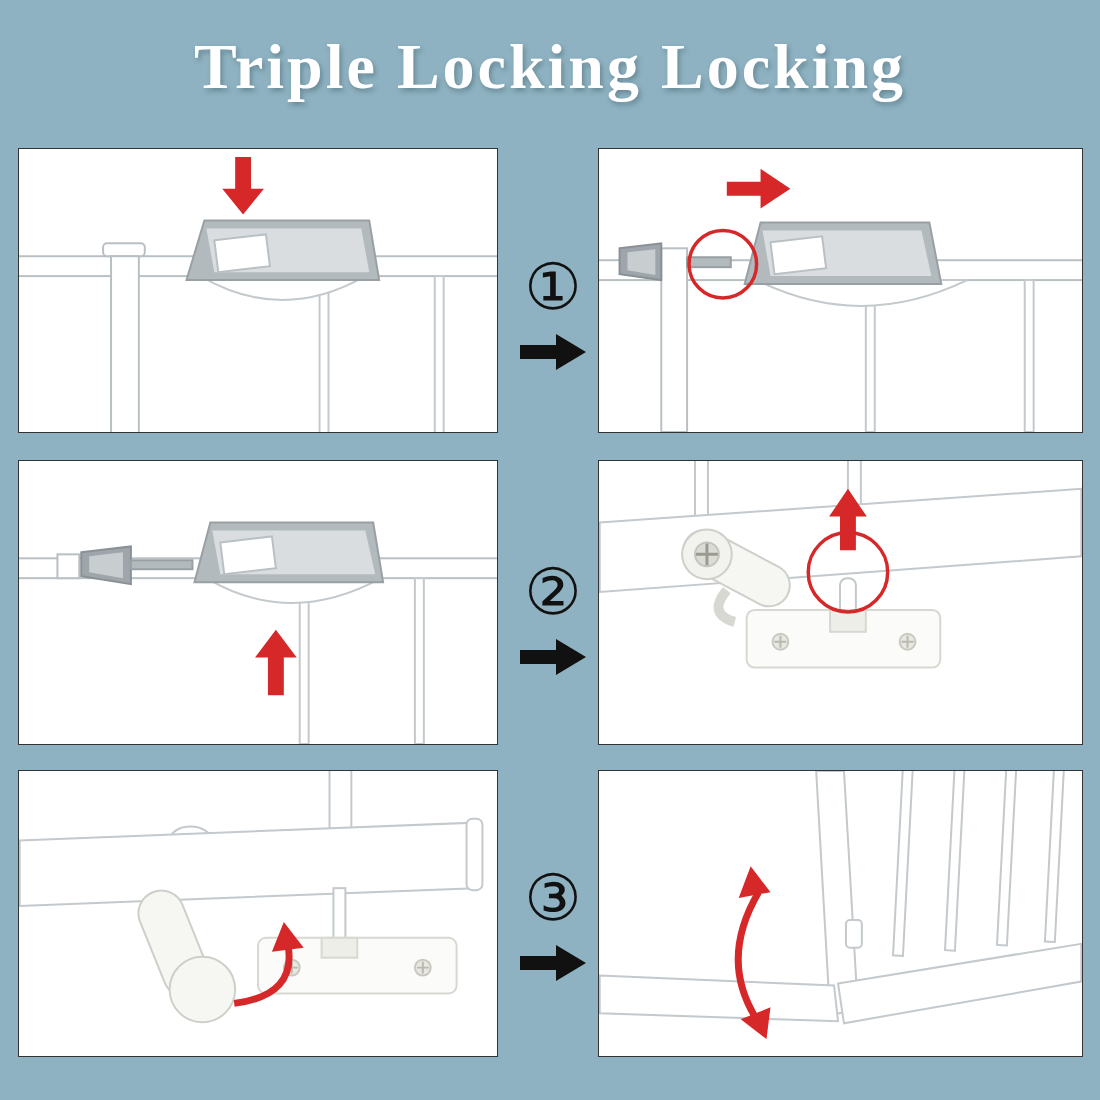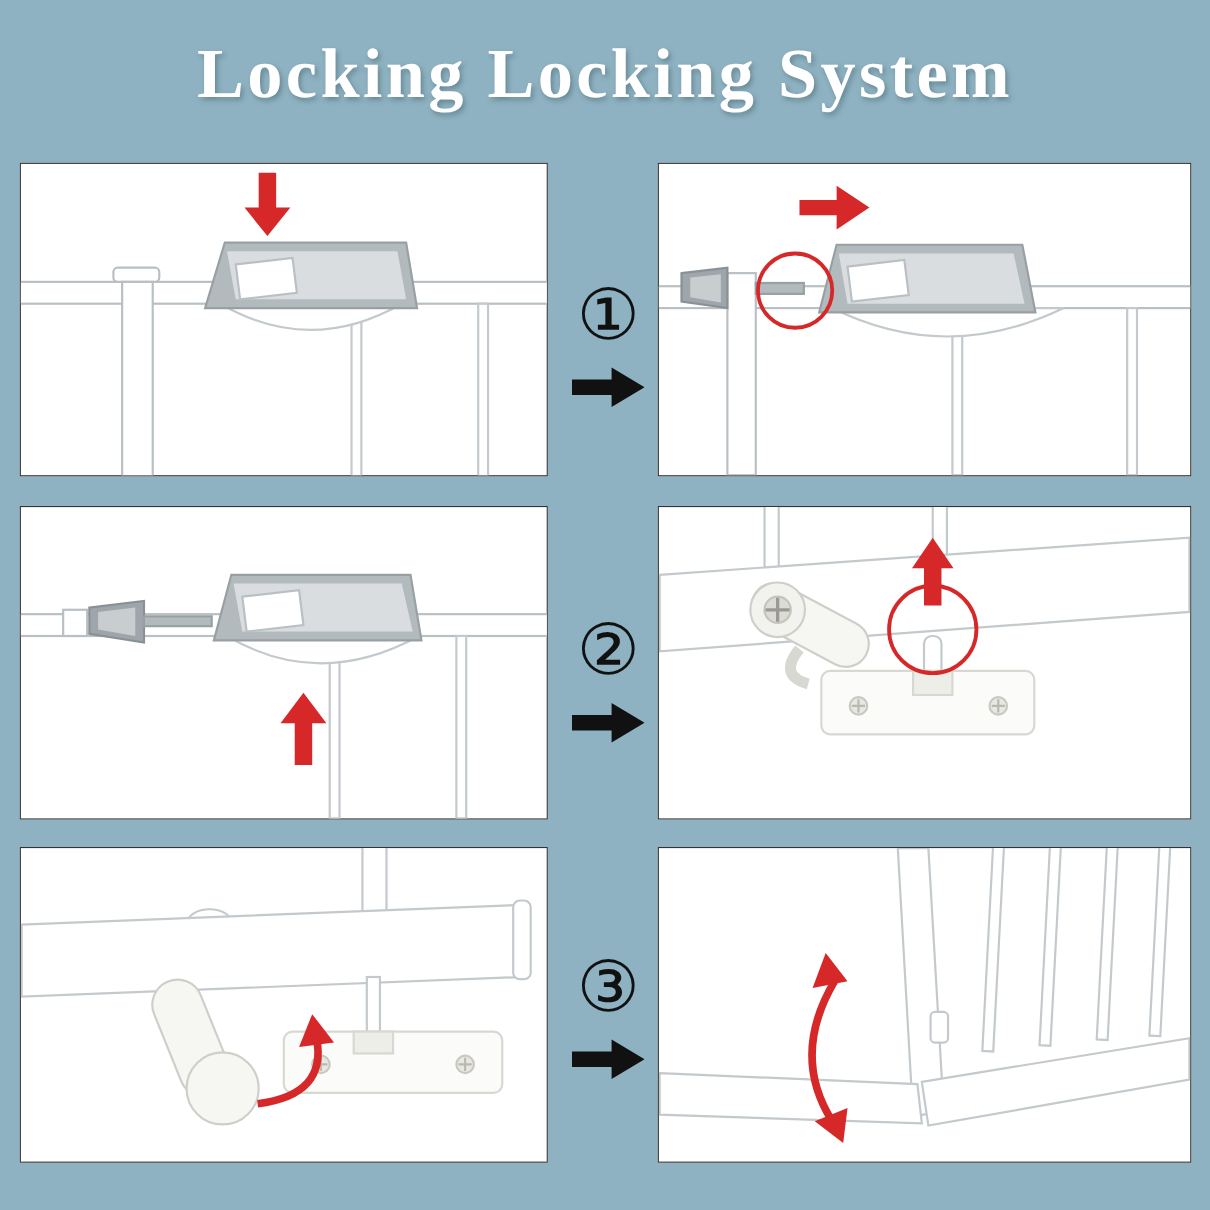--- a/index.html
+++ b/index.html
@@ -53,21 +53,21 @@
   .step .arrow { margin-top: 14px; }
   .s1 { top: 255px; }
   .s2 { top: 560px; }
   .s3 { top: 866px; }
 </style>
 </head>
 <body>
 
 <div class="canvas">
 
-  <div class="title">Locking Locking System</div>
+  <div class="title">Triple Locking Locking</div>
 
   <div class="panel p1">
     <svg viewBox="0 0 480 285">
       <rect x="-2" y="108" width="484" height="20" fill="#fff" stroke="#b9c0c4" stroke-width="2"></rect>
       <rect x="84" y="95" width="42" height="13" rx="4" fill="#fff" stroke="#b9c0c4" stroke-width="2"></rect>
       <rect x="92" y="108" width="28" height="179" fill="#fff" stroke="#b9c0c4" stroke-width="2"></rect>
       <rect x="302" y="128" width="9" height="159" fill="#fff" stroke="#c3c9cc" stroke-width="2"></rect>
       <rect x="418" y="128" width="9" height="159" fill="#fff" stroke="#c3c9cc" stroke-width="2"></rect>
       <path d="M 182 128 Q 264 176 348 128 Z" fill="#fff" stroke="#c3c9cc" stroke-width="2"></path>
       <polygon points="168,132 186,72 352,72 362,132" fill="#b3babe" stroke="#99a0a4" stroke-width="2"></polygon>

